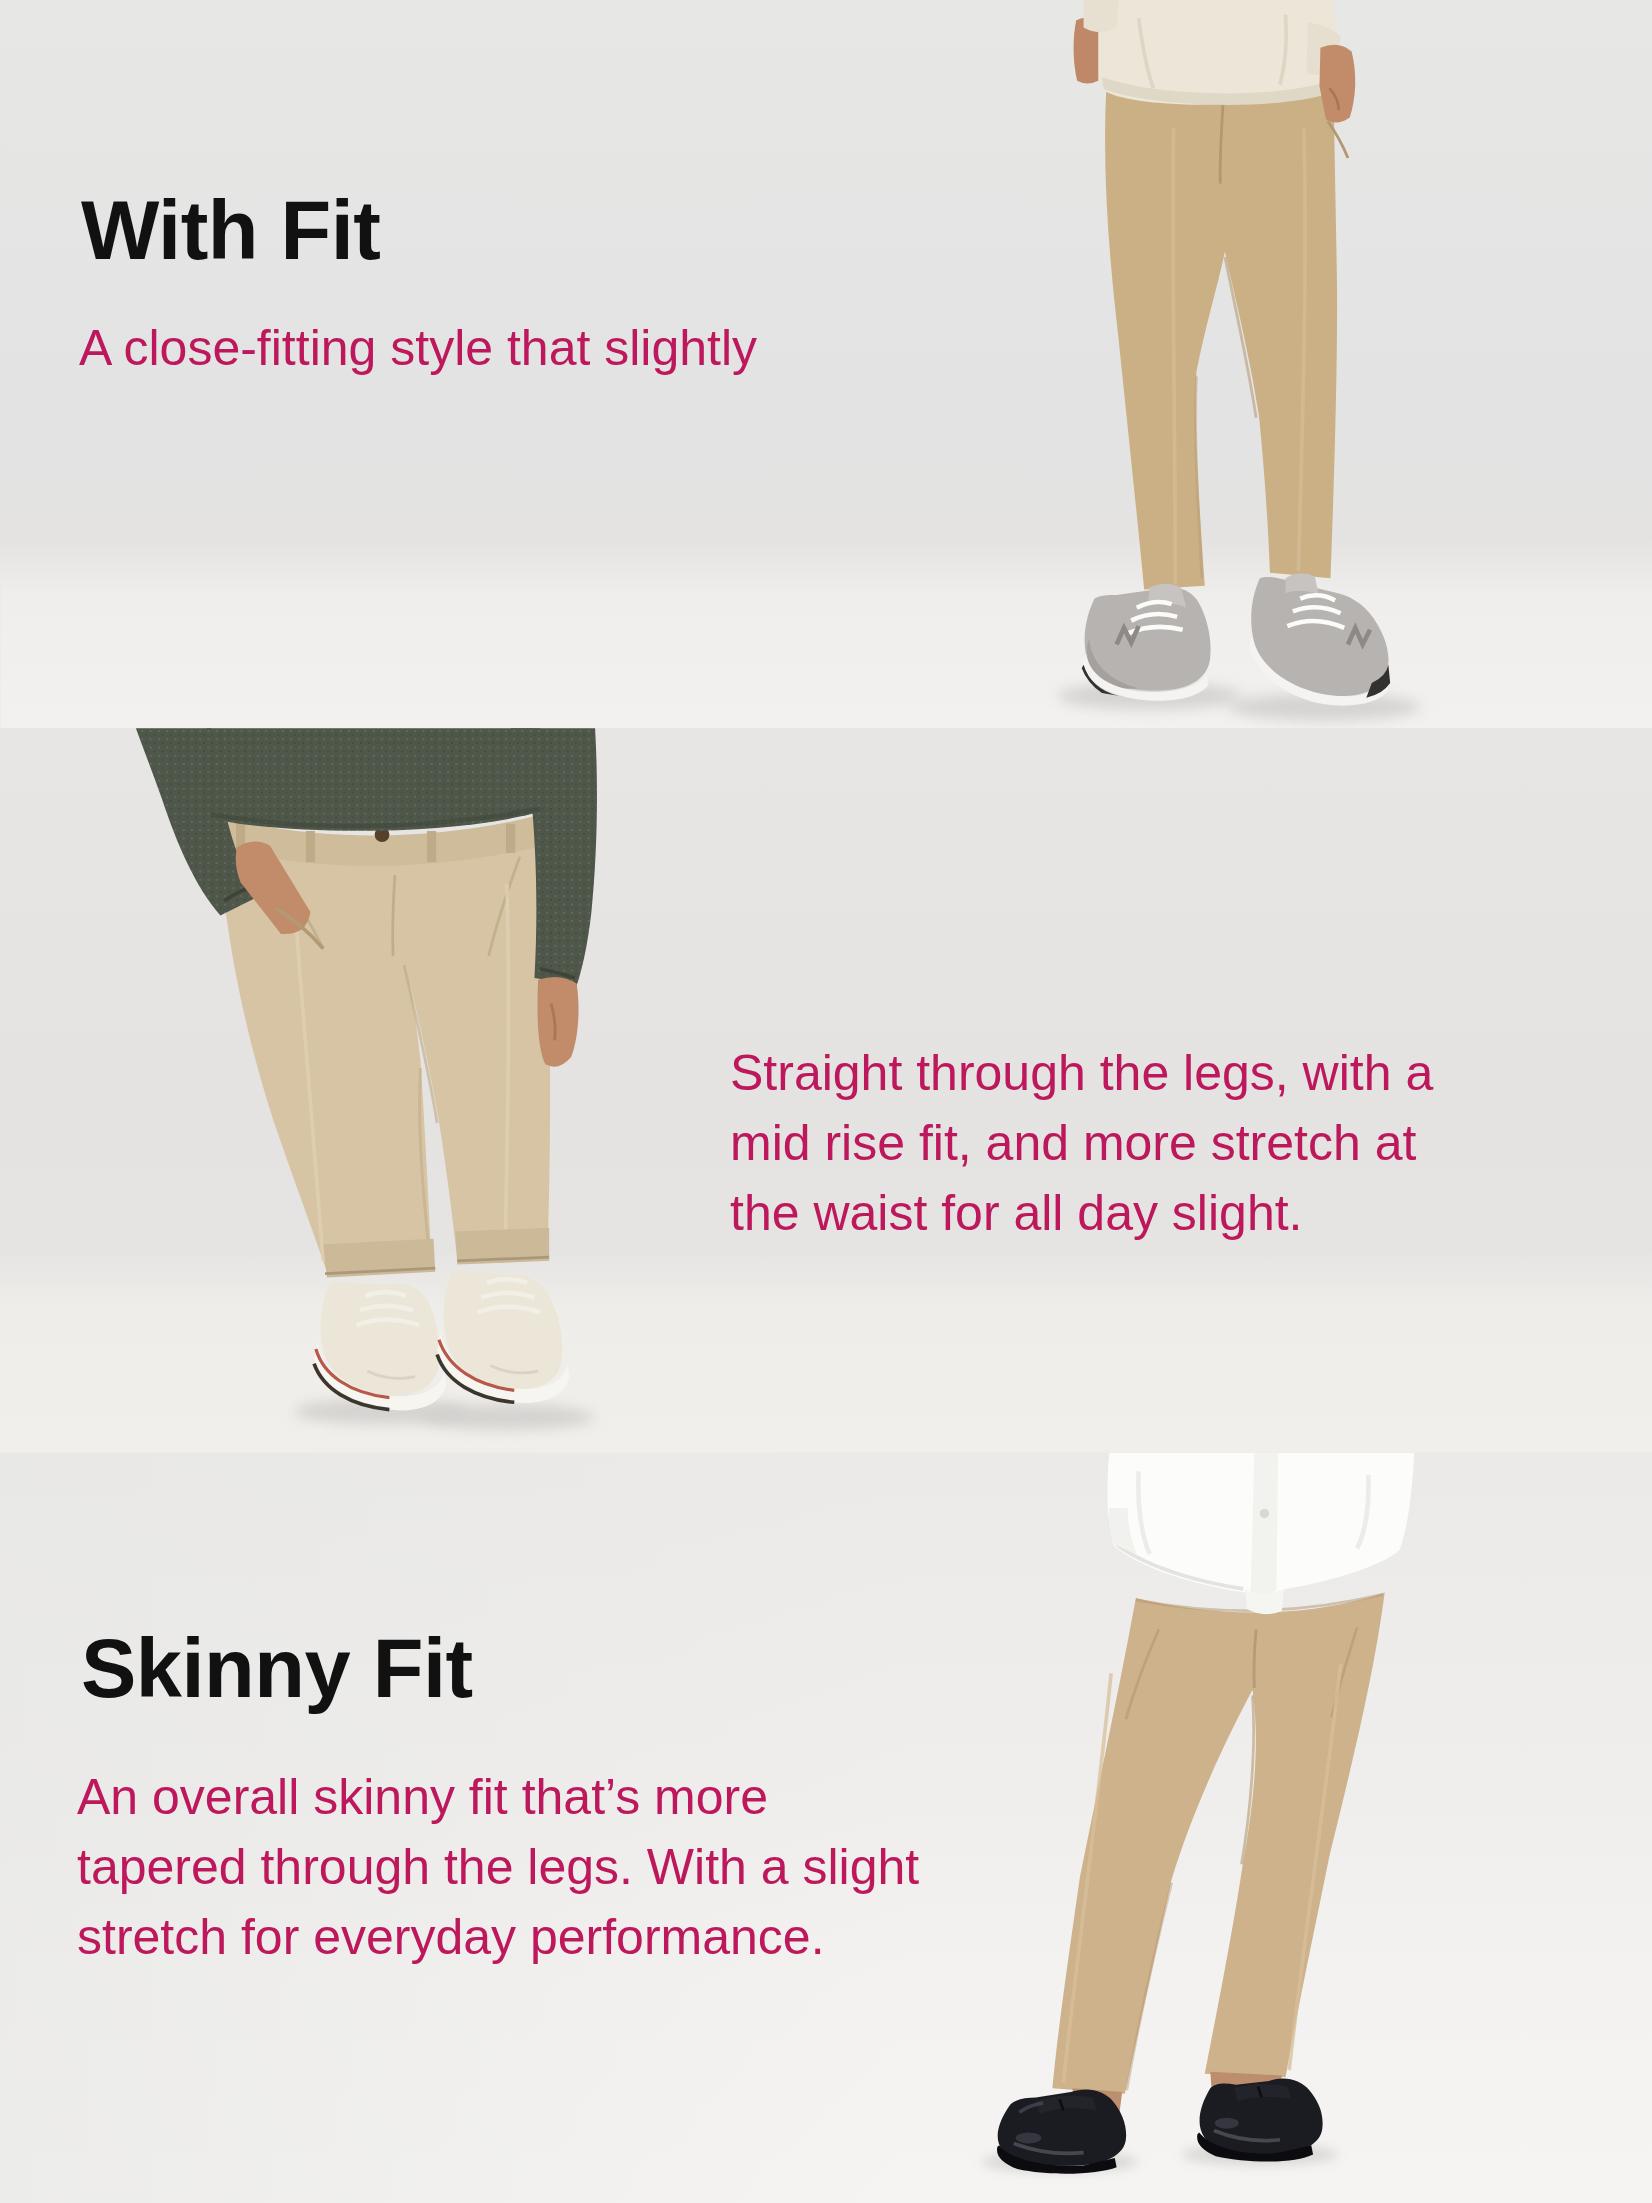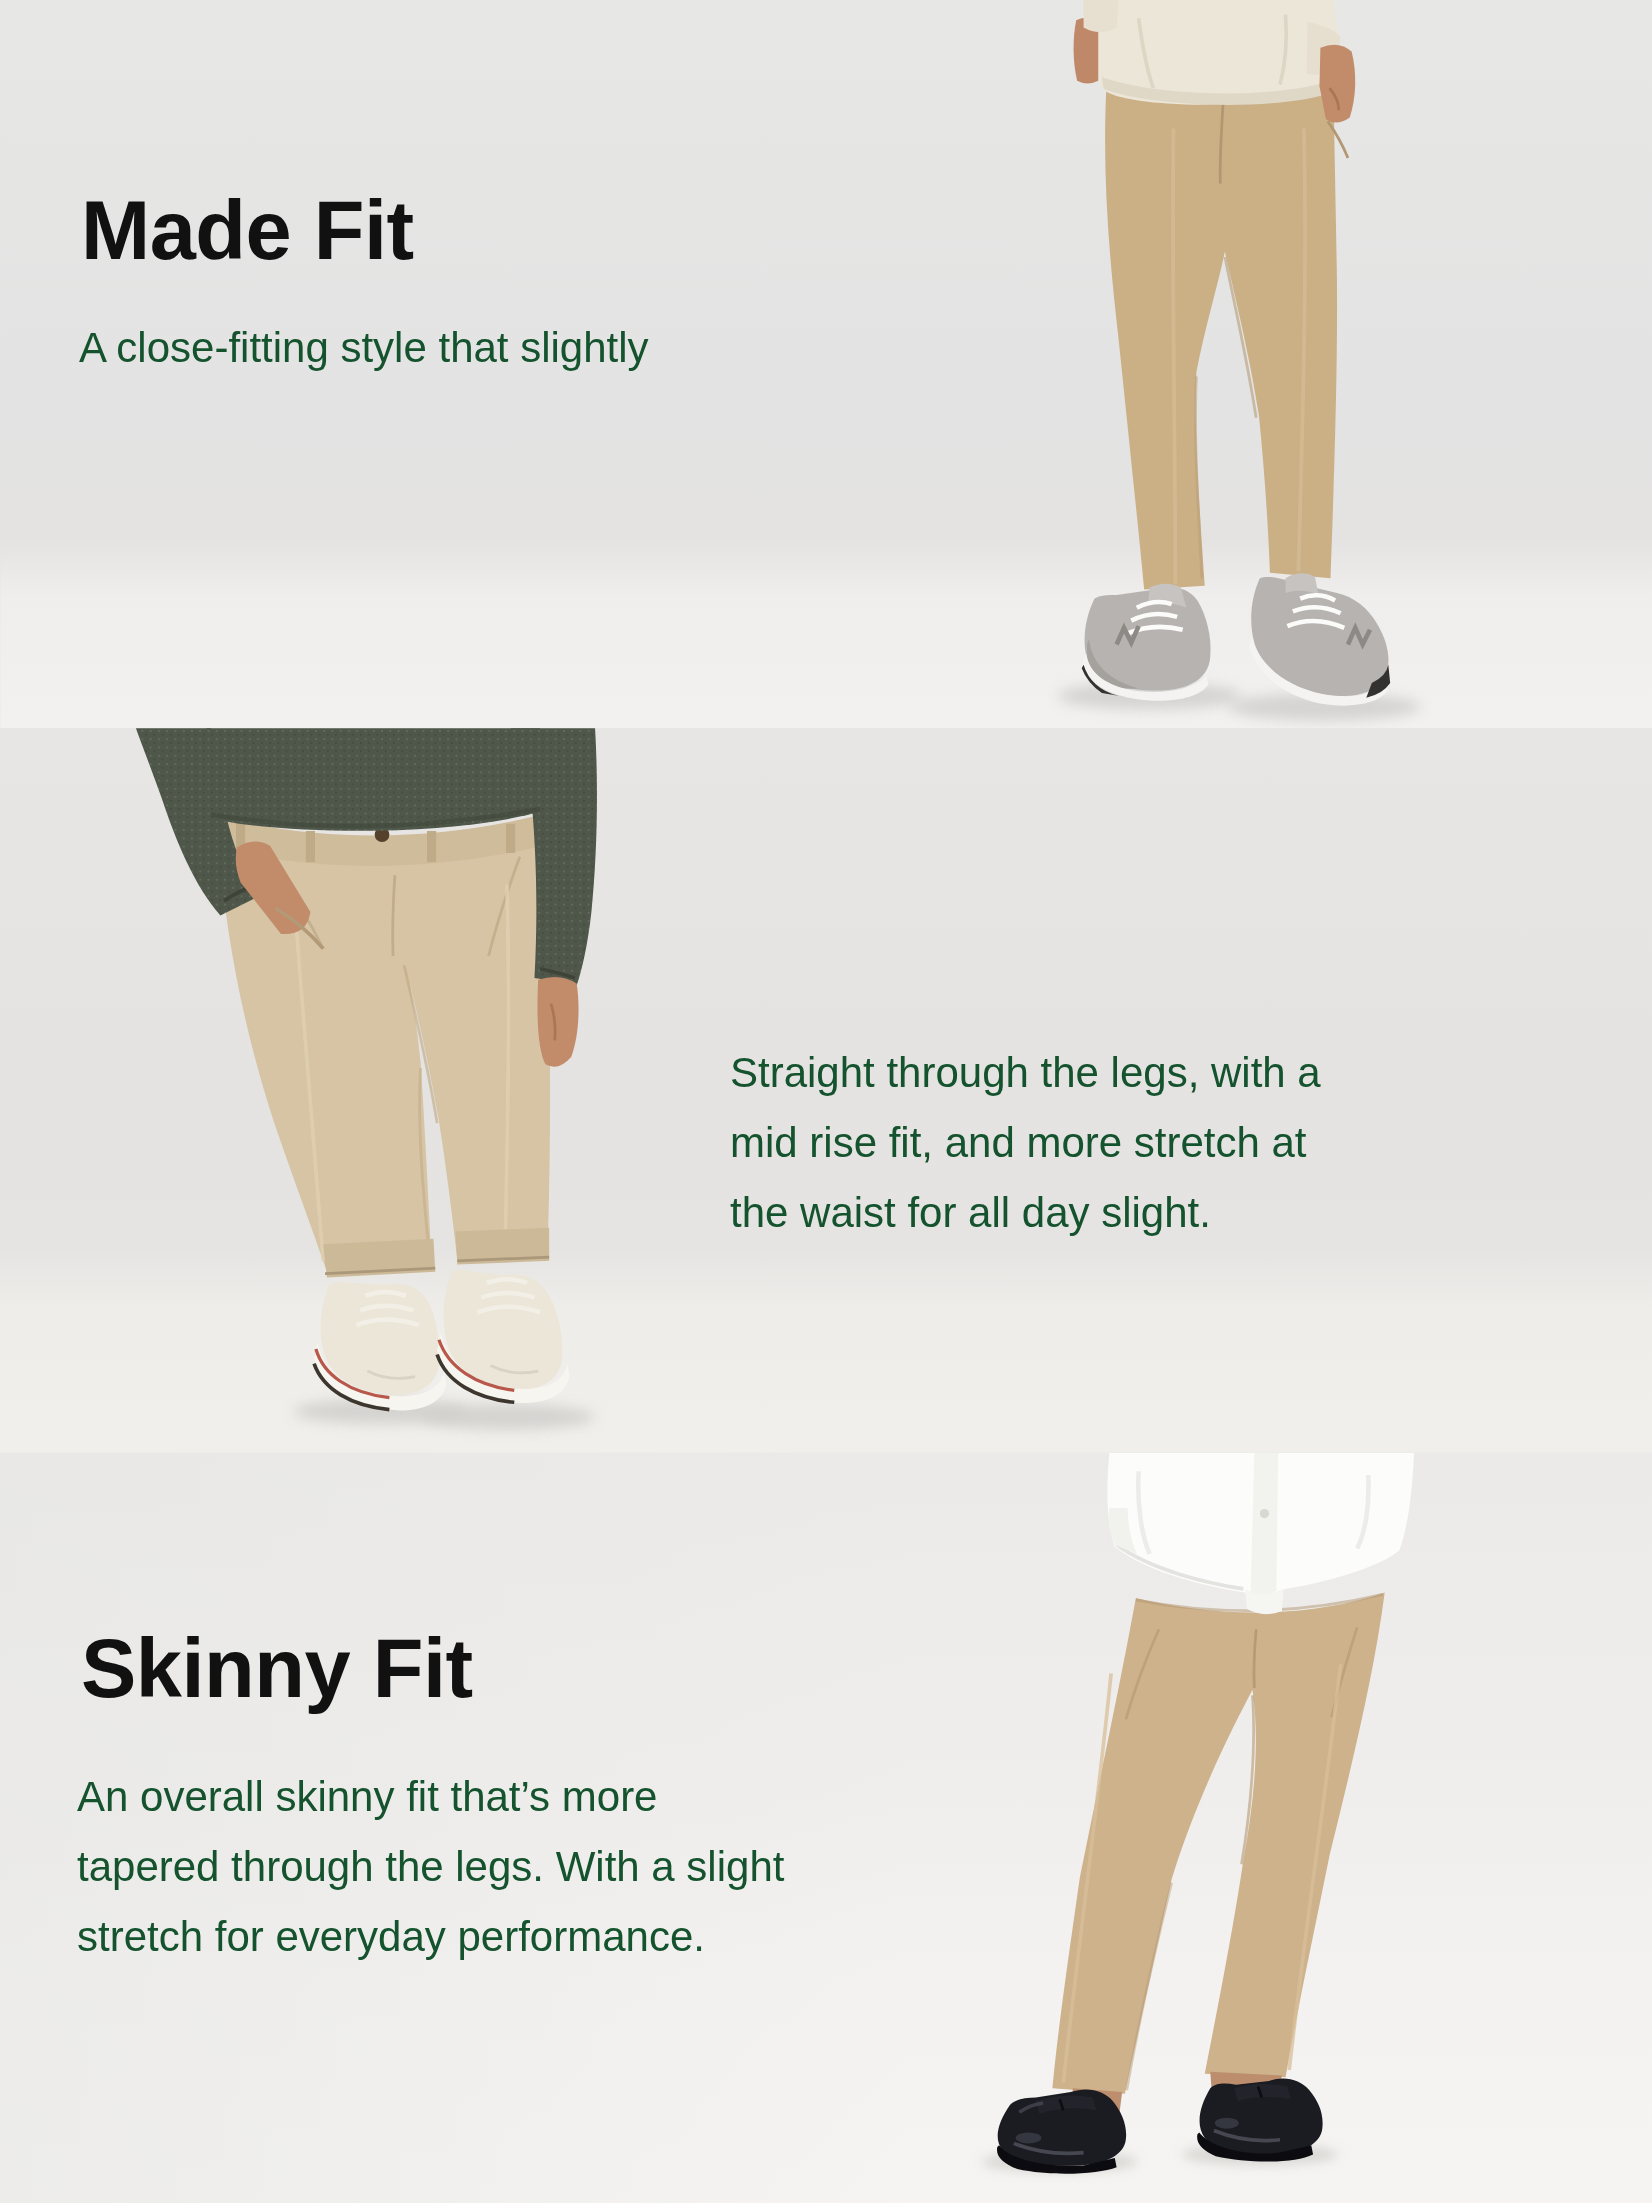--- a/index.html
+++ b/index.html
@@ -10,21 +10,21 @@
   }
   section{position:absolute;left:0;width:1653px;overflow:hidden}
   #sec-slim{top:0;height:728px}
   #sec-straight{top:728px;height:725px}
   #sec-skinny{top:1453px;height:751px}
   svg.photo{position:absolute;left:0;top:0;display:block}
   .fit-heading{
     position:absolute;margin:0;z-index:2;
     font-size:83px;font-weight:700;line-height:1;letter-spacing:-0.5px;color:#111111;
   }
-  .fit-desc{position:absolute;z-index:2;font-size:42px;line-height:70px;color:#14532d}
+  .fit-desc{position:absolute;z-index:2;font-size:50px;line-height:70px;color:#be185d}
   .fit-desc .line{white-space:nowrap}
   .h-slim{left:81px;top:189px}
   .p-slim{left:79px;top:313px}
   .h-straight{left:730px;top:182px}
   .p-straight{left:730px;top:310px}
   .h-skinny{left:81px;top:174px}
   .p-skinny{left:77px;top:309px}
 </style>
 </head>
 <body>
@@ -87,21 +87,21 @@
              C1516,722 1512,700 1500,680 C1490,662 1474,650 1456,646 L1414,636 C1396,630 1380,626 1372,630 Z" fill="#b6b3b0"></path>
     <path d="M1363,694 C1372,726 1402,748 1440,756 C1472,762 1500,757 1510,740 L1512,752
              C1500,768 1468,772 1436,766 C1400,758 1370,736 1360,704 Z" fill="#f4f3f1"></path>
     <path d="M1494,744 Q1510,736 1512,724 L1514,744 Q1506,756 1488,760 Z" fill="#333231"></path>
     <path d="M1400,630 Q1416,620 1432,628 L1436,648 Q1418,640 1400,646 Z" fill="#c6c3c0"></path>
     <path d="M1416,652 Q1436,644 1454,654" stroke="#fbfbfa" stroke-width="5" fill="none"></path>
     <path d="M1408,666 Q1434,656 1460,668" stroke="#fbfbfa" stroke-width="5" fill="none"></path>
     <path d="M1402,682 Q1432,670 1464,684" stroke="#fbfbfa" stroke-width="5" fill="none"></path>
     <path d="M1468,702 L1476,684 L1484,702 L1492,686" stroke="#8d8a86" stroke-width="5" fill="none"></path>
   </svg>
-  <h2 class="fit-heading h-slim">Made Fit</h2>
+  <h2 class="fit-heading h-slim">With Fit</h2>
   <div class="fit-desc p-slim">
     <div class="line">A close-fitting style that slightly</div>
   </div>
 </section>
 
 <section id="sec-straight">
   <svg class="photo" width="1653" height="725" viewBox="0 0 1800 789" aria-hidden="true">
     <defs>
       <linearGradient id="bg2" x1="0" y1="0" x2="0" y2="1">
         <stop offset="0" stop-color="#e7e6e5"></stop>

